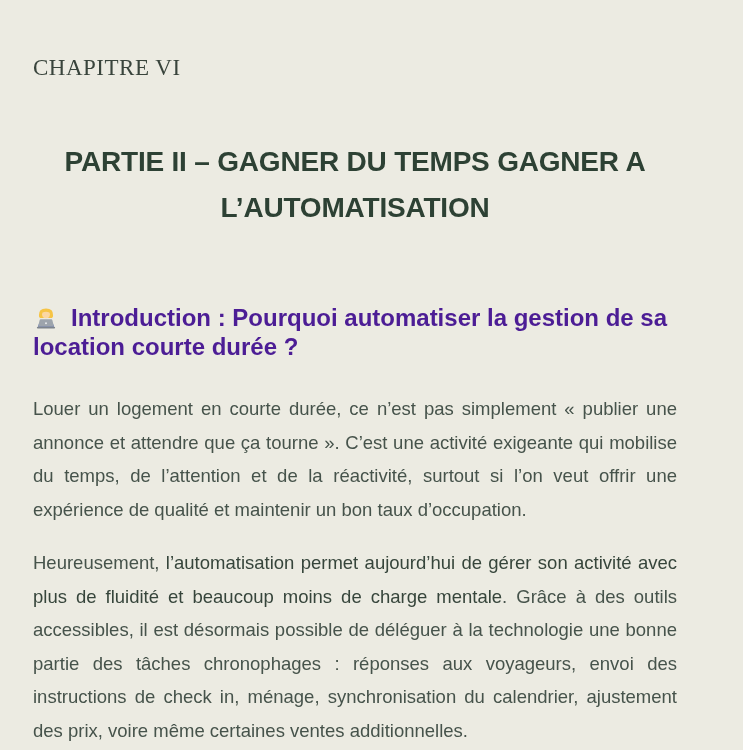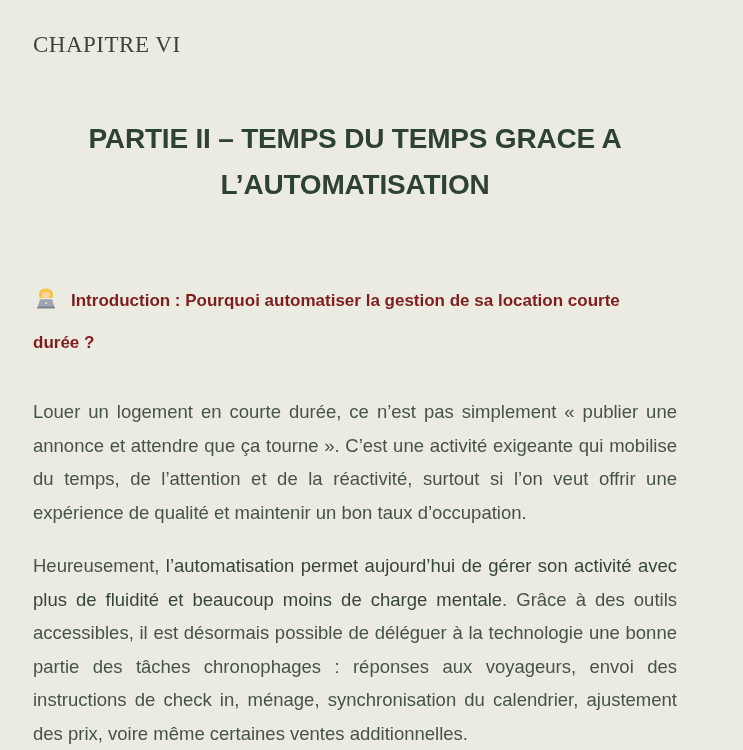--- a/index.html
+++ b/index.html
@@ -11,21 +11,21 @@
 
   body {
     background: #ECEBE2;
     font-family: "Liberation Sans", sans-serif;
     overflow: hidden;
   }
 
   .page {
     width: 710px;
     height: 750px;
-    padding: 32px 33px 0 33px;
+    padding: 55px 33px 0 33px;
   }
 
   .chapter-label {
     font-family: "Liberation Serif", serif;
     font-size: 23px;
     font-weight: 400;
     letter-spacing: 0.5px;
     color: #39443C;
   }
 
@@ -35,24 +35,24 @@
     font-size: 28px;
     font-weight: 700;
     letter-spacing: -0.2px;
     line-height: 46px;
     color: #2D4134;
     white-space: pre-line;
   }
 
   .intro-heading {
     margin-top: 72px;
-    font-size: 17px;
+    font-size: 24px;
     font-weight: 700;
-    line-height: 42px;
-    color: #7f1d1d;
+    line-height: 29px;
+    color: #4c1d95;
   }
 
   .emoji-icon {
     display: inline-block;
     width: 26px;
     height: 26px;
     vertical-align: -5px;
     margin-right: 12px;
   }
 
@@ -74,21 +74,21 @@
     color: #36453B;
   }
 </style>
 </head>
 <body style="background: rgb(236, 235, 226);">
 
 <div class="page">
 
   <div class="chapter-label">CHAPITRE VI</div>
 
-  <h1 class="page-title">PARTIE II – TEMPS DU TEMPS GRACE A
+  <h1 class="page-title">PARTIE II – GAGNER DU TEMPS GAGNER A
 L’AUTOMATISATION</h1>
 
   <h2 class="intro-heading">
     <svg class="emoji-icon" viewBox="0 0 24 24" aria-hidden="true">
 
       <path d="M5.5 9.5 Q5 3.5 12 3.2 Q19 3.5 18.5 9.5 Q18.7 11.5 17.5 12 L6.5 12 Q5.3 11.5 5.5 9.5 Z" fill="#F6C445"></path>
 
       <circle cx="12" cy="8.6" r="3.6" fill="#FBD7A4"></circle>
 
       <path d="M8.4 7.2 Q12 5.2 15.6 7.2 Q15 4.6 12 4.6 Q9 4.6 8.4 7.2 Z" fill="#F6C445"></path>

